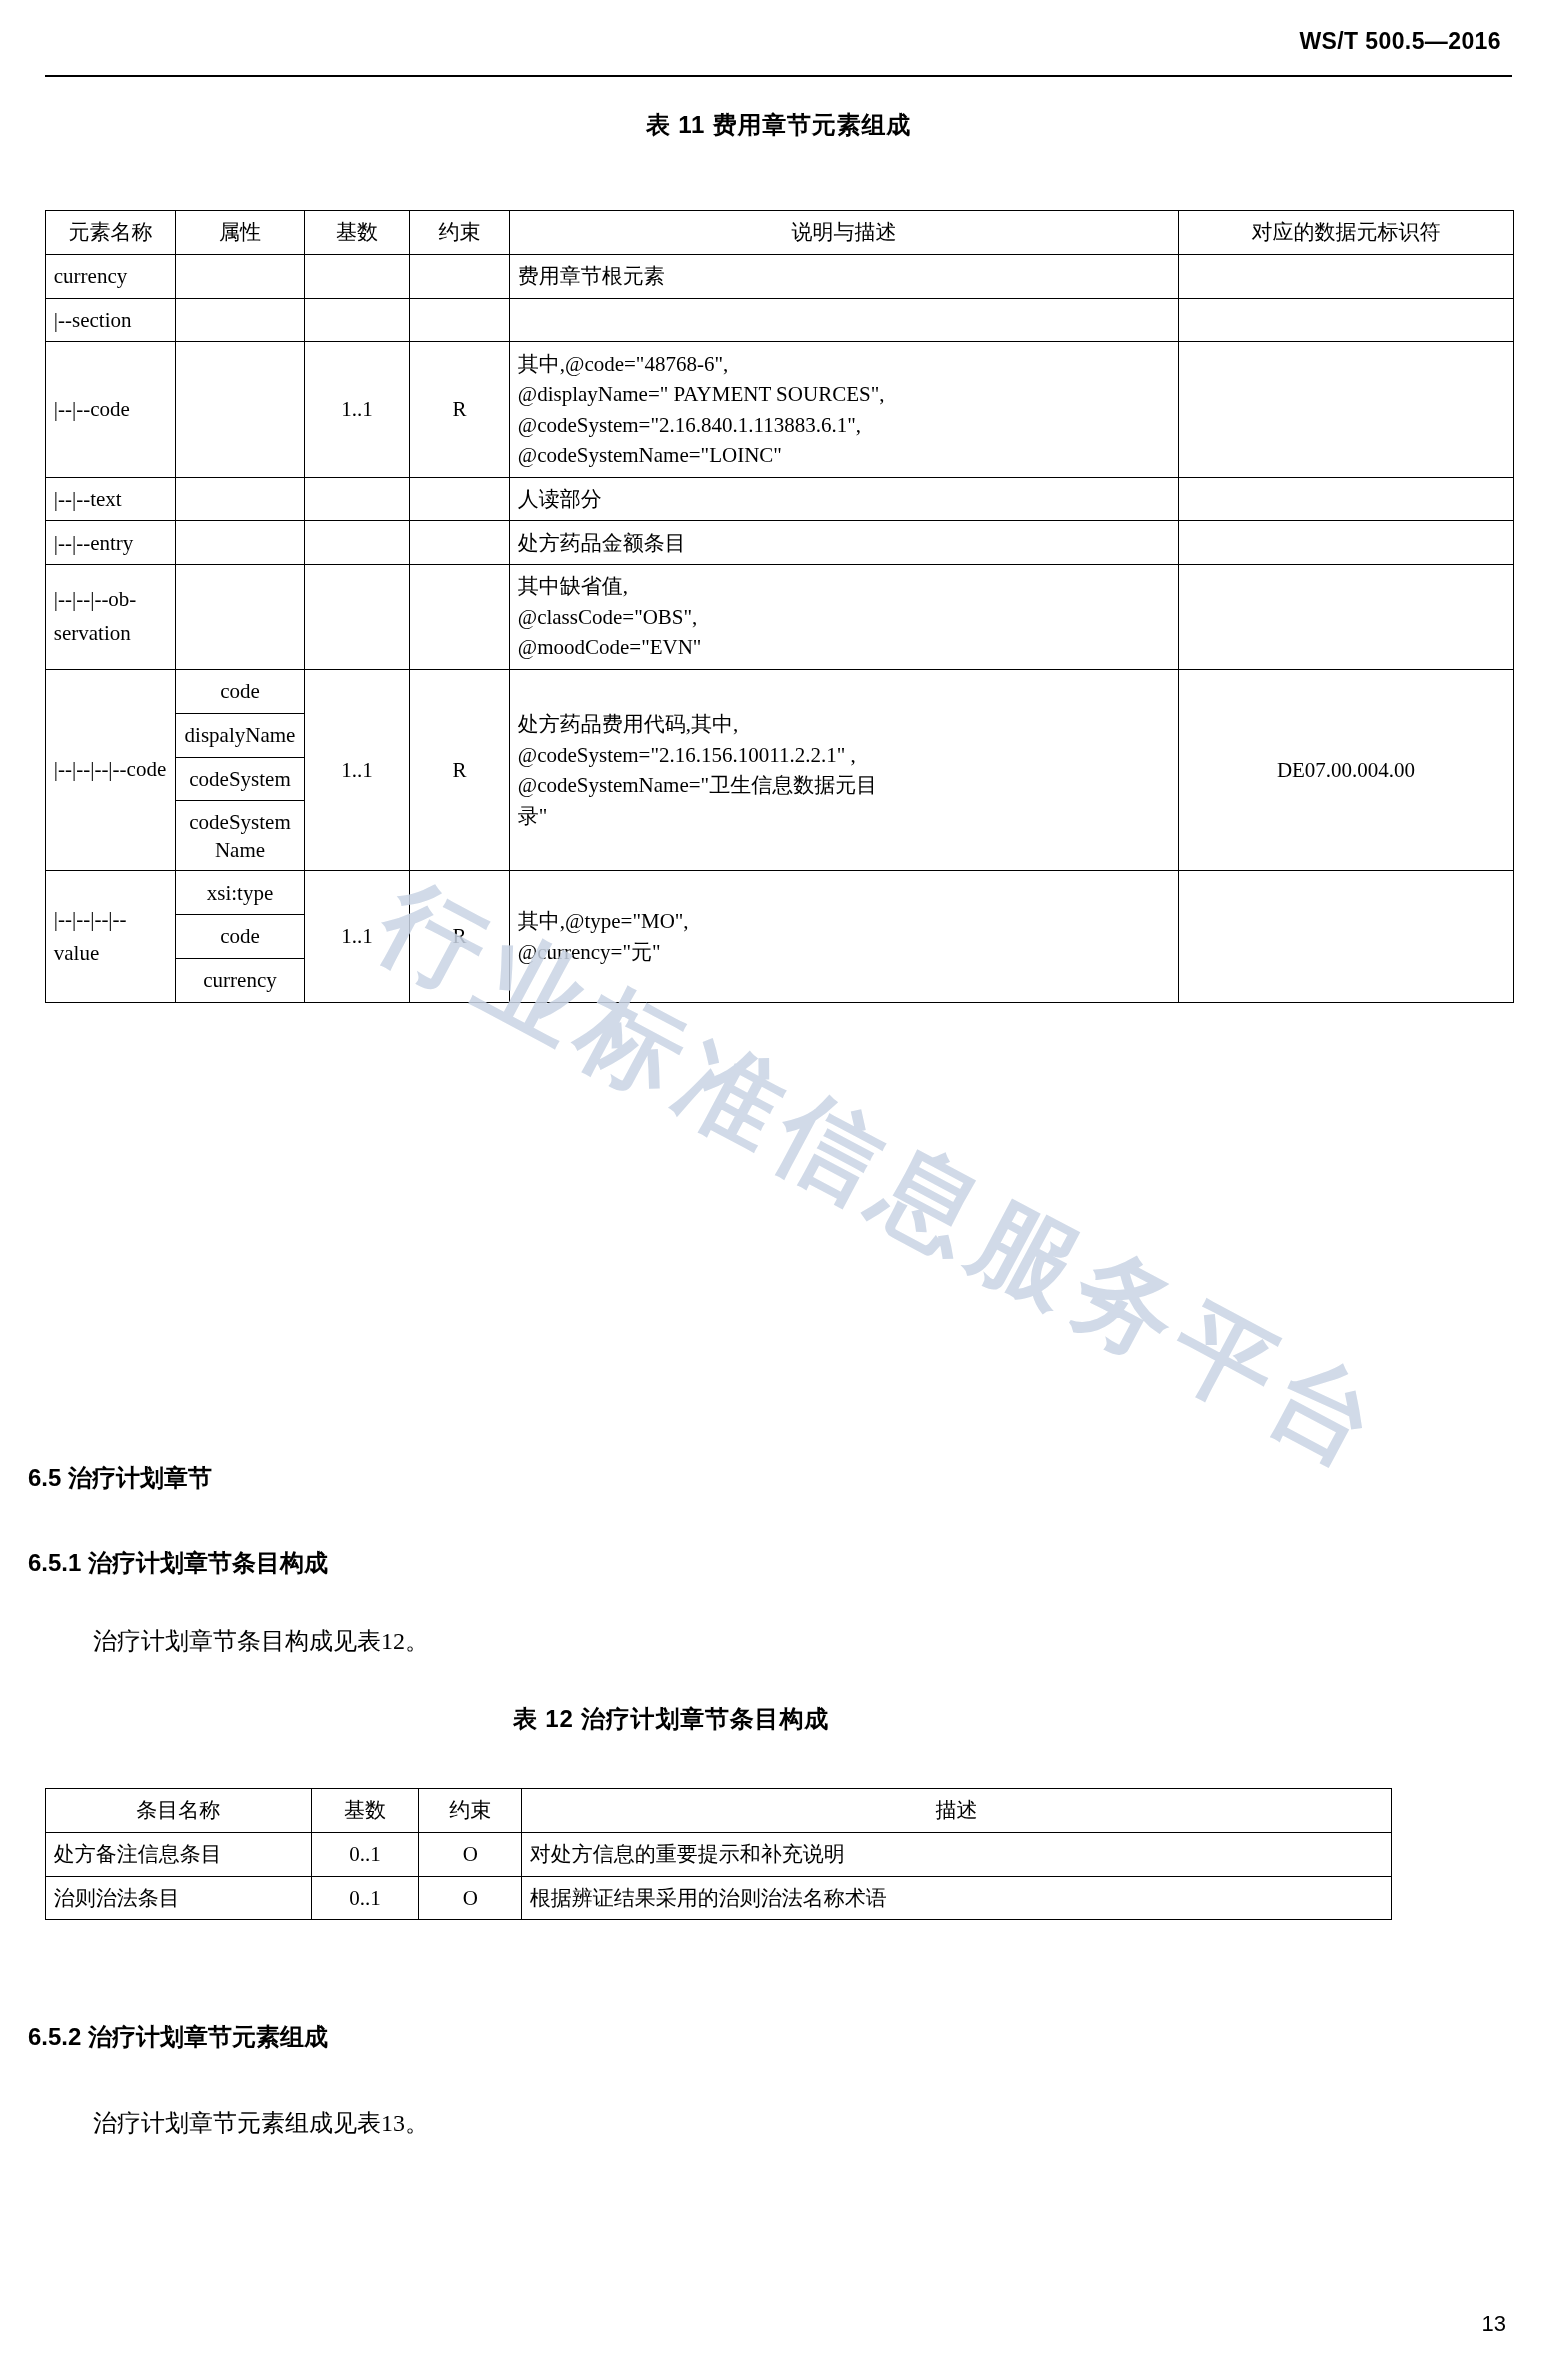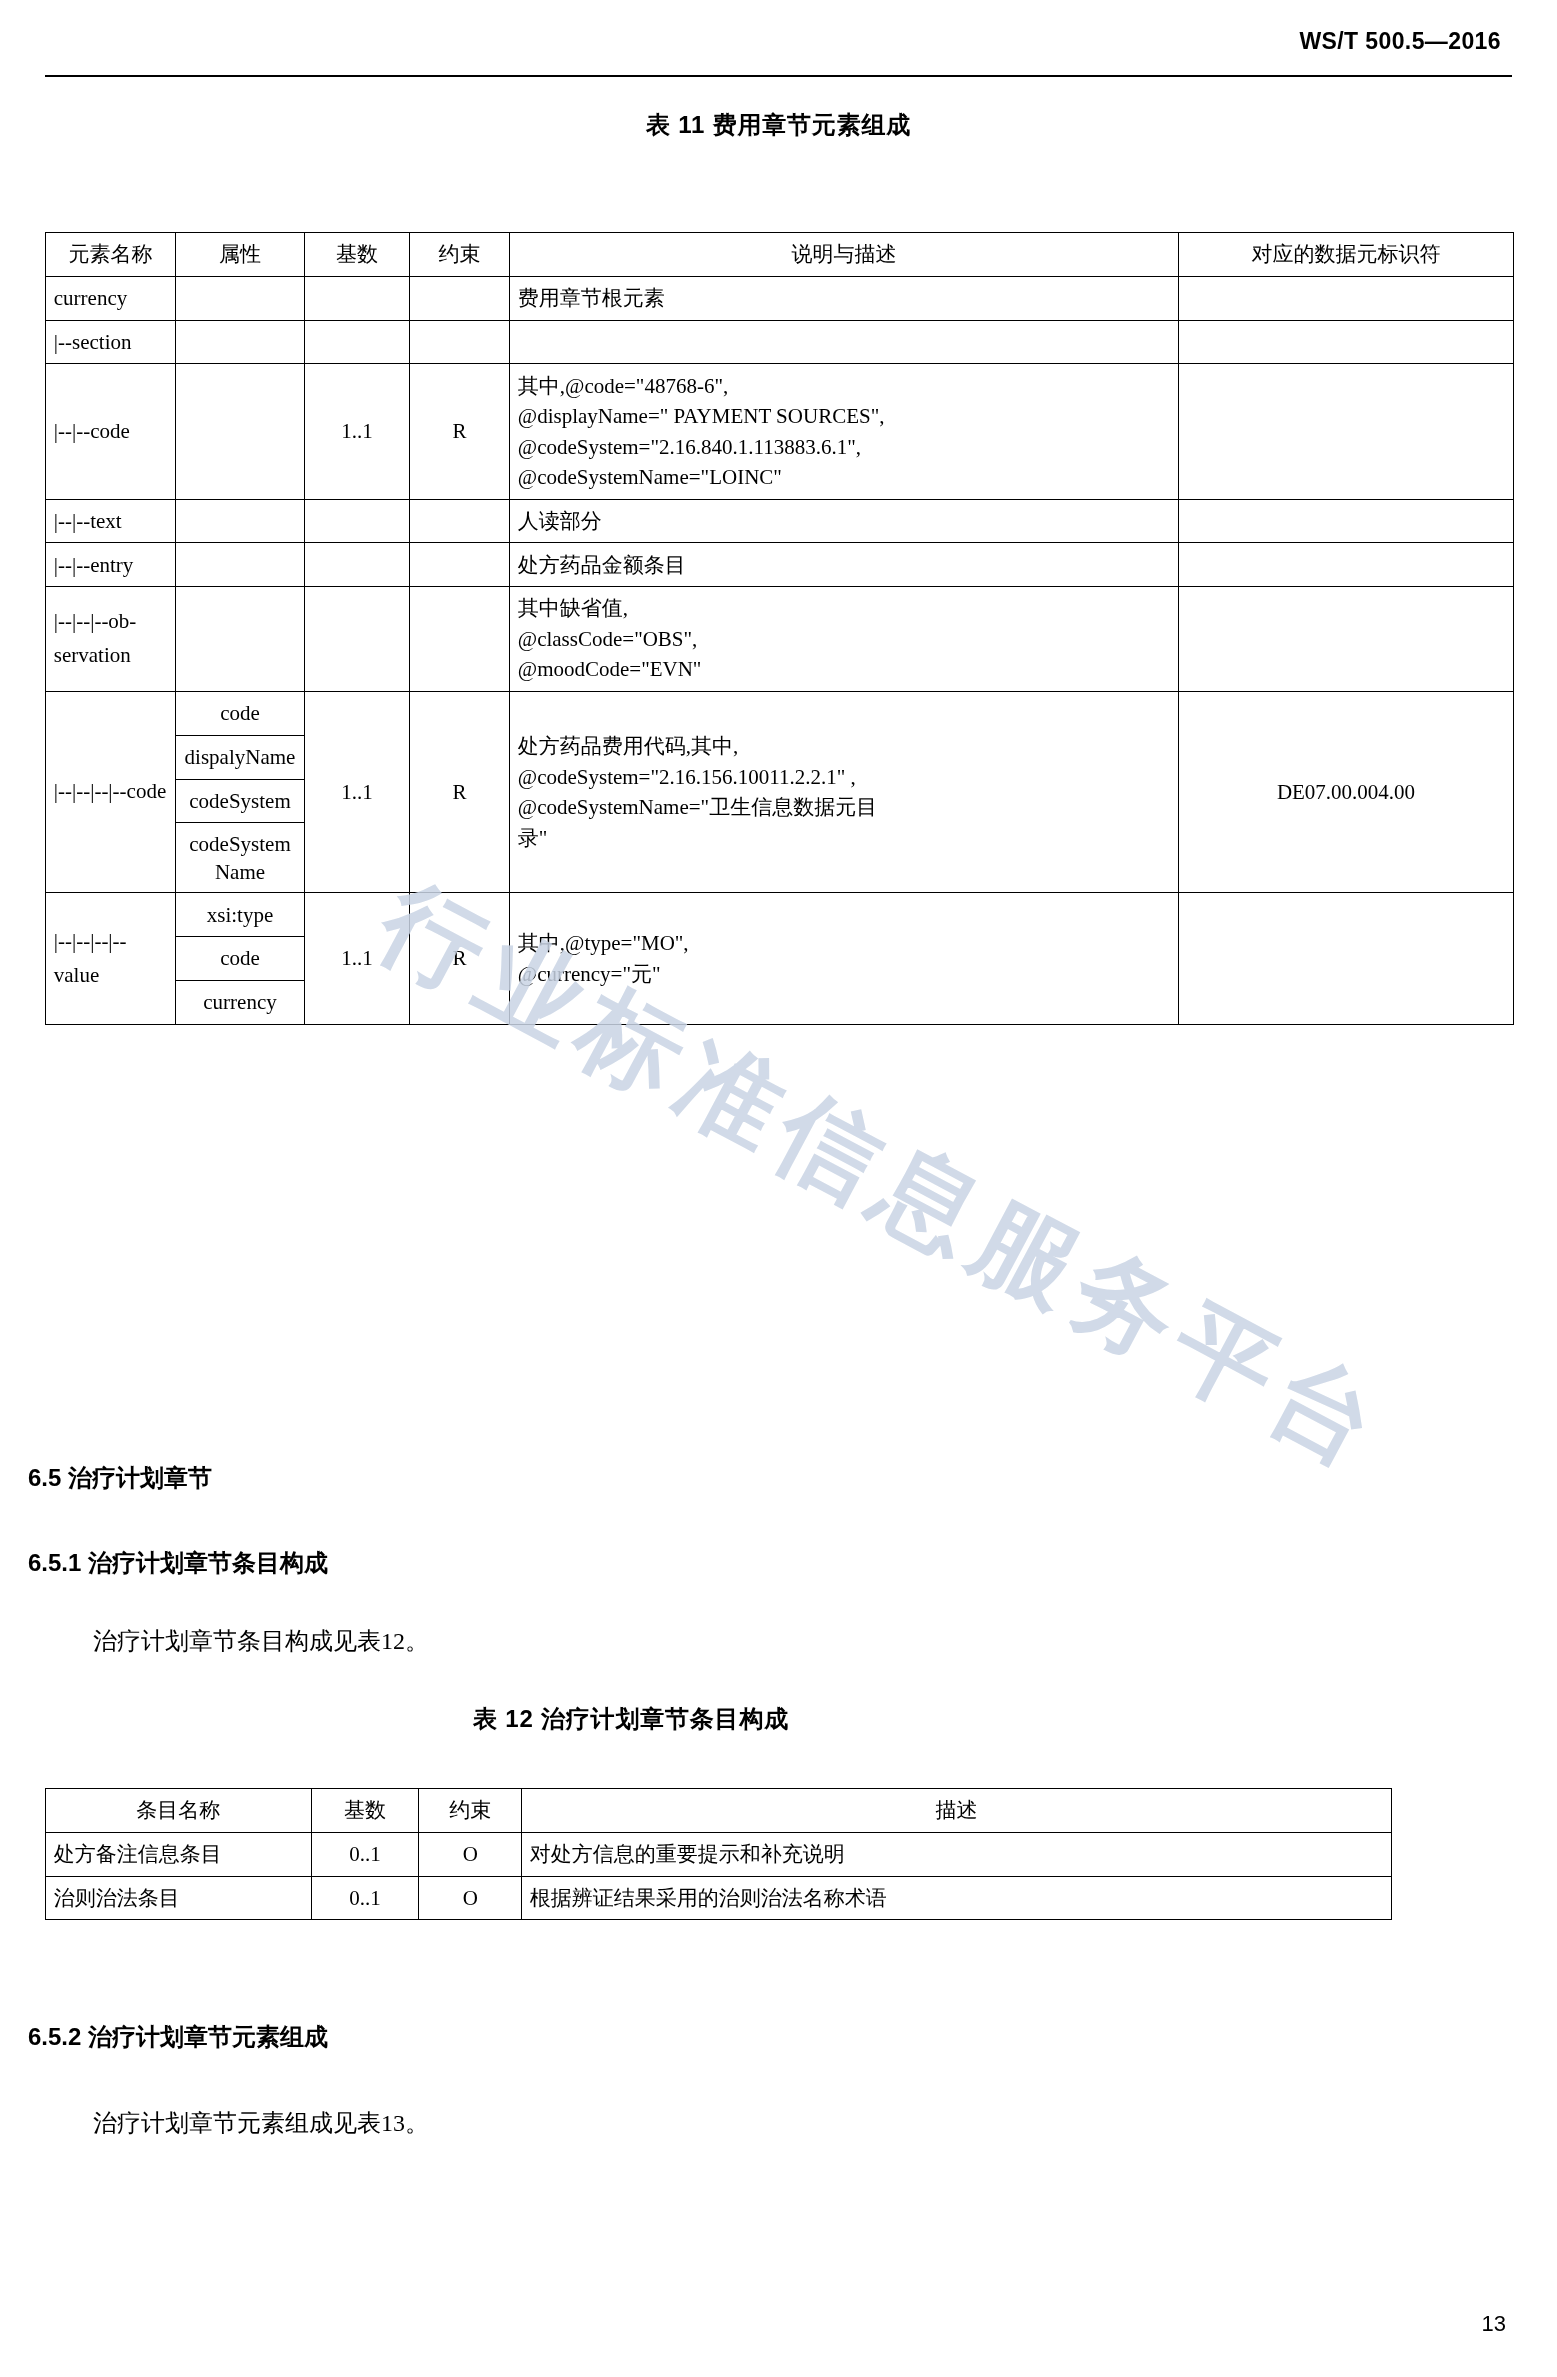--- a/index.html
+++ b/index.html
@@ -98,25 +98,25 @@
   }
   .c { text-align: center; }
   .l { text-align: left; }
   .mono-el {
     font-family: "Liberation Serif", serif;
     font-size: 21px;
   }
   .cell-lines div { white-space: nowrap; }
   
   #t11-title { position: absolute; top: 109px; left: 0; width: 1557px; }
-  #t11-wrap  { position: absolute; top: 232px; left: 45px; width: 1467px; }
+  #t11-wrap  { position: absolute; top: 210px; left: 45px; width: 1467px; }
   #sec65     { position: absolute; top: 1462px; left: 28px; }
   #sec651    { position: absolute; top: 1547px; left: 28px; }
   #p651      { position: absolute; top: 1625px; left: 93px; }
-  #t12-title { position: absolute; top: 1703px; left: 0; width: 1262px; }
+  #t12-title { position: absolute; top: 1703px; left: 0; width: 1262px; padding-left: 40px; }
   #t12-wrap  { position: absolute; top: 1788px; left: 45px; width: 1347px; }
   #sec652    { position: absolute; top: 2021px; left: 28px; }
   #p652      { position: absolute; top: 2107px; left: 93px; }
   #pageno    { position: absolute; bottom: 40px; right: 51px; font-family: "Liberation Sans", sans-serif; font-size: 22px; }
 </style>
 </head>
 <body>
 
 <div class="page">
 

